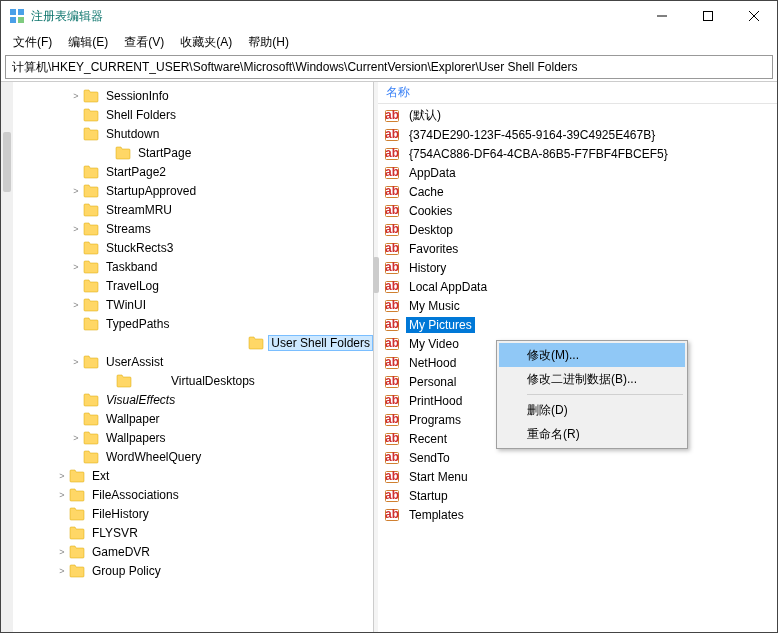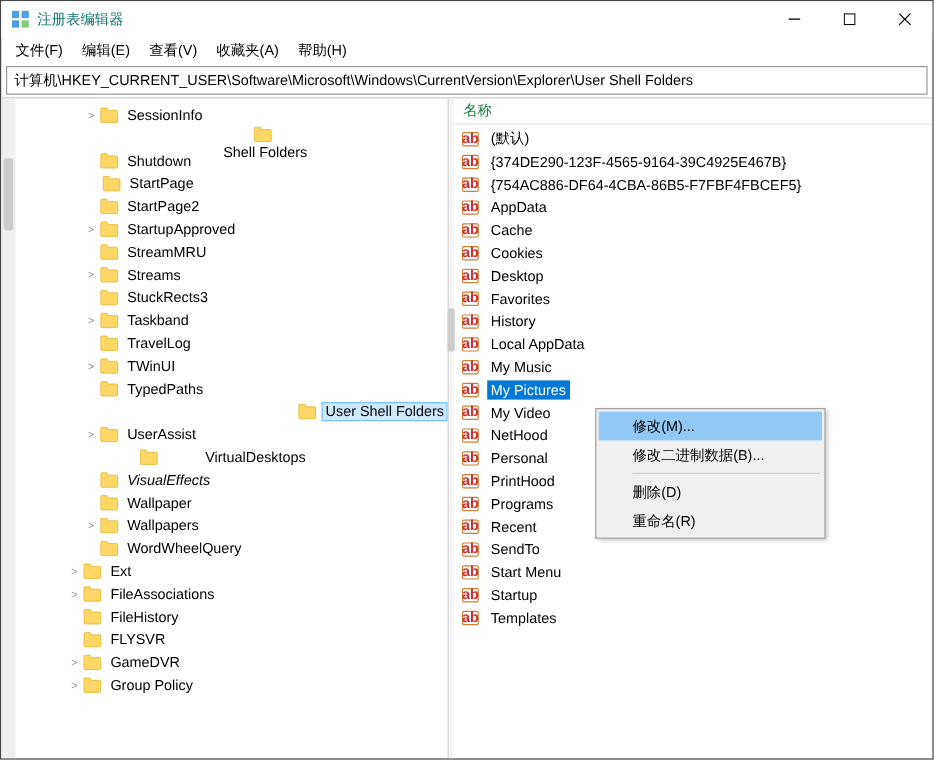--- a/index.html
+++ b/index.html
@@ -19,21 +19,21 @@
 .gutter-thumb { position: absolute; width: 8px; left: 2px; top: 50px; height: 60px; background: #ccc; border-radius: 2px; }
 .tree { flex: 1; overflow: hidden; padding-top: 4px; }
 .tree-row { display: flex; align-items: center; height: 19px; white-space: nowrap; }
 .expander { width: 14px; height: 14px; display: inline-flex; align-items: center; justify-content: center; color: #888; font-size: 9px; }
 .folder-icon { width: 16px; height: 14px; margin-right: 4px; }
 .tree-label { padding: 1px 3px; }
 .tree-label.selected { background: #cde8ff; border: 1px solid #7abeff; padding: 0 2px; }
 .splitter { width: 4px; background: #f4f4f4; cursor: col-resize; position: relative; }
 .splitter-thumb { position: absolute; width: 6px; left: -1px; top: 175px; height: 36px; background: #ccc; border-radius: 2px; }
 .right-pane { flex: 1; position: relative; overflow: hidden; }
-.right-header { height: 22px; border-bottom: 1px solid #e5e5e5; display: flex; align-items: center; padding-left: 8px; color: #15803d; }
+.right-header { height: 22px; border-bottom: 1px solid #e5e5e5; display: flex; align-items: center; padding-left: 8px; color: #3b82f6; }
 .value-list { padding-top: 2px; }
 .value-row { display: flex; align-items: center; height: 19px; padding-left: 6px; }
 .value-icon { width: 16px; height: 16px; margin-right: 6px; flex-shrink: 0; }
 .value-label { padding: 1px 3px; white-space: nowrap; }
 .value-label.selected { background: #0078d7; color: #fff; padding: 1px 3px; }
 .context-menu { position: absolute; left: 496px; top: 340px; width: 192px; background: #f0f0f0; border: 1px solid #a0a0a0; box-shadow: 2px 2px 4px rgba(0,0,0,0.25); padding: 2px; }
 .context-item { height: 24px; display: flex; align-items: center; padding-left: 28px; }
 .context-item.highlight { background: #90c8f6; }
 .context-sep { height: 1px; background: #d0d0d0; margin: 3px 2px 3px 28px; }
 </style>
@@ -88,35 +88,35 @@
       <div class="gutter-thumb"></div>
     </div>
     <div class="tree" id="tree">
         <div class="tree-row" style="padding-left: 56px;">
           <span class="expander">&gt;</span>
           <span class="folder-icon"><svg viewBox="0 0 16 14">
               <path d="M1 3 L1 12 Q1 13 2 13 L14 13 Q15 13 15 12 L15 4 Q15 3 14 3 L7 3 L6 1 L2 1 Q1 1 1 2 Z" fill="#ffd766" stroke="#d9a400" stroke-width="0.5"></path>
             </svg></span>
           <span class="tree-label">SessionInfo</span>
         </div>
-        <div class="tree-row" style="padding-left: 56px; flex-direction: column;">
+        <div class="tree-row" style="padding-left: 56px;">
           <span class="expander"></span>
           <span class="folder-icon"><svg viewBox="0 0 16 14">
               <path d="M1 3 L1 12 Q1 13 2 13 L14 13 Q15 13 15 12 L15 4 Q15 3 14 3 L7 3 L6 1 L2 1 Q1 1 1 2 Z" fill="#ffd766" stroke="#d9a400" stroke-width="0.5"></path>
             </svg></span>
           <span class="tree-label">Shell Folders</span>
         </div>
         <div class="tree-row" style="padding-left: 56px;">
           <span class="expander"></span>
           <span class="folder-icon"><svg viewBox="0 0 16 14">
               <path d="M1 3 L1 12 Q1 13 2 13 L14 13 Q15 13 15 12 L15 4 Q15 3 14 3 L7 3 L6 1 L2 1 Q1 1 1 2 Z" fill="#ffd766" stroke="#d9a400" stroke-width="0.5"></path>
             </svg></span>
           <span class="tree-label">Shutdown</span>
         </div>
-        <div class="tree-row" style="padding-left: 58px;">
+        <div class="tree-row" style="padding-left: 88px;">
           <span class="expander"></span>
           <span class="folder-icon"><svg viewBox="0 0 16 14">
               <path d="M1 3 L1 12 Q1 13 2 13 L14 13 Q15 13 15 12 L15 4 Q15 3 14 3 L7 3 L6 1 L2 1 Q1 1 1 2 Z" fill="#ffd766" stroke="#d9a400" stroke-width="0.5"></path>
             </svg></span>
           <span class="tree-label">StartPage</span>
         </div>
         <div class="tree-row" style="padding-left: 56px;">
           <span class="expander"></span>
           <span class="folder-icon"><svg viewBox="0 0 16 14">
               <path d="M1 3 L1 12 Q1 13 2 13 L14 13 Q15 13 15 12 L15 4 Q15 3 14 3 L7 3 L6 1 L2 1 Q1 1 1 2 Z" fill="#ffd766" stroke="#d9a400" stroke-width="0.5"></path>

